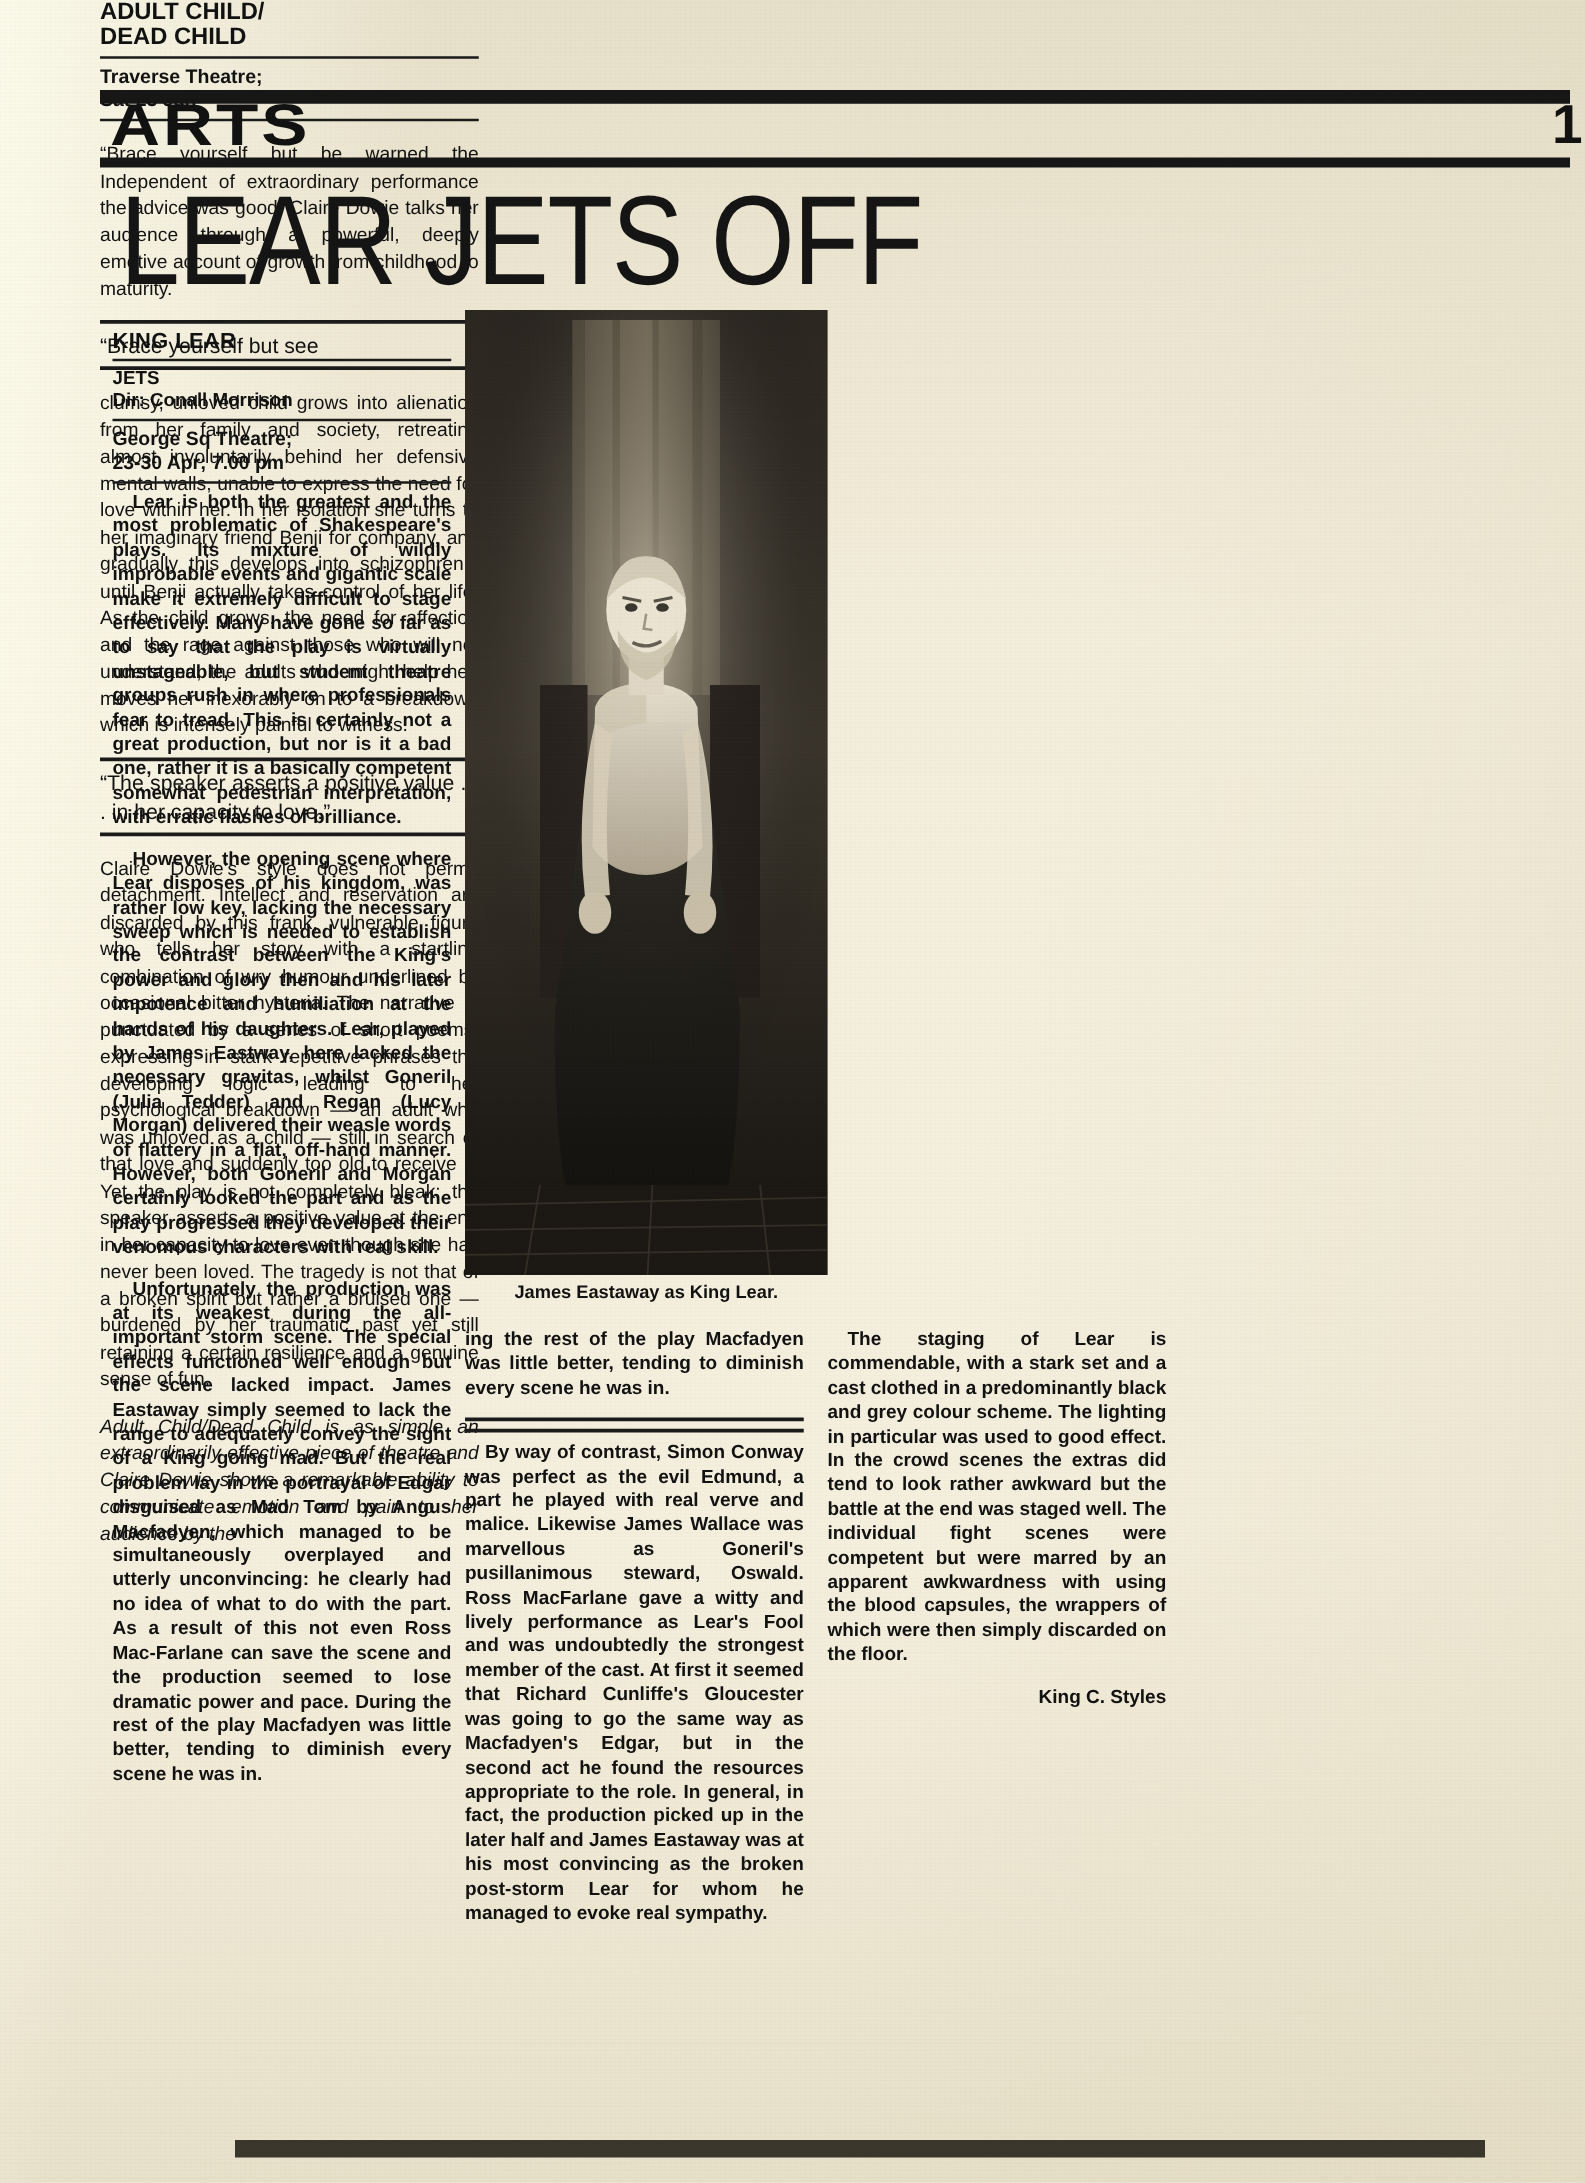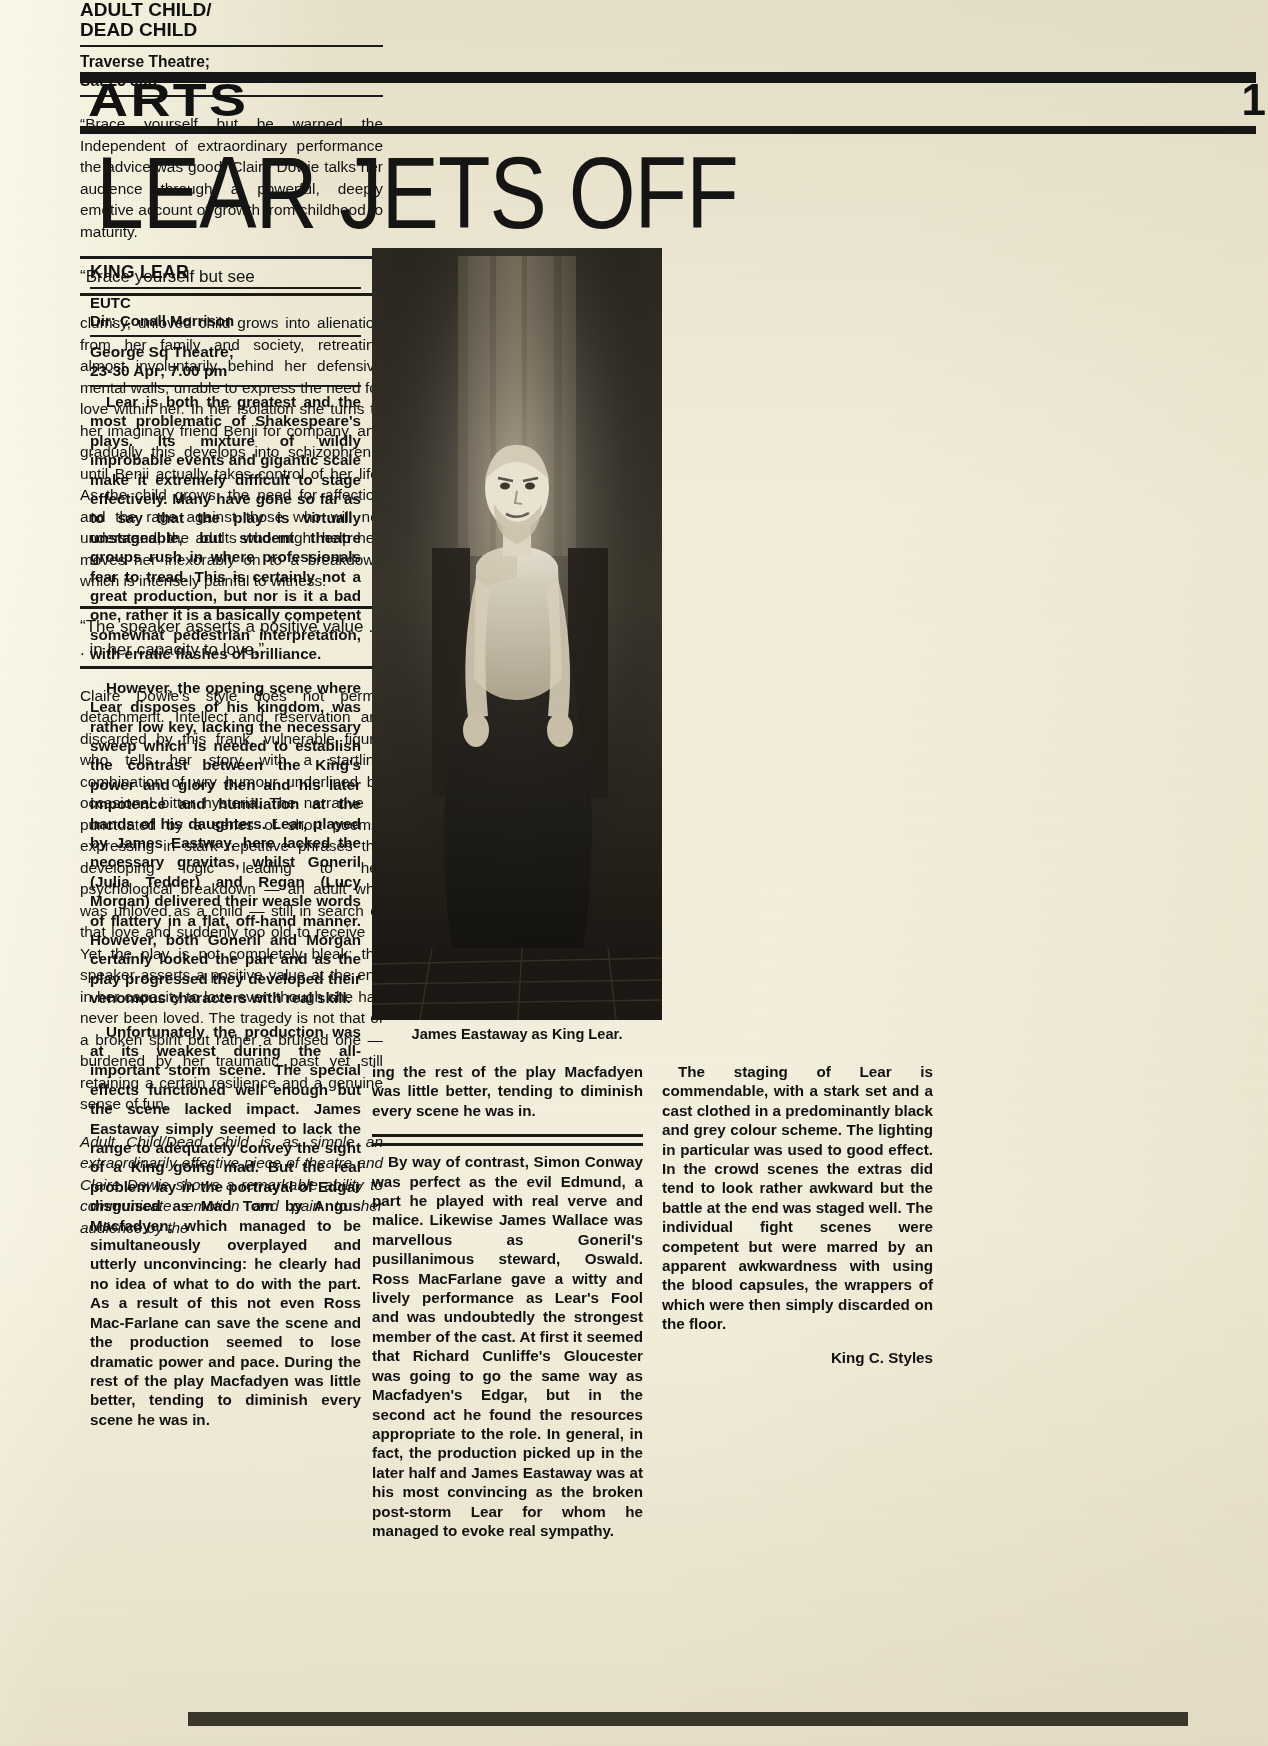--- a/index.html
+++ b/index.html
@@ -211,21 +211,21 @@
     <div class="rule-thick" id="masthead-rule-top"></div>
     <div class="rule-thick" id="masthead-rule-bot"></div>
     <div id="section-title">ARTS</div>
     <div id="page-number">1</div>
 
     <div id="headline">LEAR JETS OFF</div>
 
     <div class="col" id="col-left">
       <div class="kicker-title">KING LEAR</div>
       <hr class="hr-thin">
-      <div class="kicker-sub">EUTC</div>
+      <div class="kicker-sub">JETS</div>
       <div class="kicker-sub">Dir: Conall Morrison</div>
       <hr class="hr-thin">
       <div class="kicker-when">George Sq Theatre;</div>
       <div class="kicker-when">23-30 Apr; 7.00 pm</div>
       <hr class="hr-thin">
       <p>Lear is both the greatest and the most problematic of Shakespeare's plays. Its mixture of wildly improbable events and gigantic scale make it extremely difficult to stage effectively. Many have gone so far as to say that the play is virtually unstageable, but student theatre groups rush in where professionals fear to tread. This is certainly not a great production, but nor is it a bad one, rather it is a basically competent somewhat pedestrian interpretation, with erratic flashes of brilliance.</p>
       <p>However, the opening scene where Lear disposes of his kingdom, was rather low key, lacking the necessary sweep which is needed to establish the contrast between the King's power and glory then and his later impotence and humiliation at the hands of his daughters. Lear, played by James Eastway, here lacked the necessary gravitas, whilst Goneril (Julia Tedder) and Regan (Lucy Morgan) delivered their weasle words of flattery in a flat, off-hand manner. However, both Goneril and Morgan certainly looked the part and as the play progressed they developed their venomous characters with real skill.</p>
       <p>Unfortunately the production was at its weakest during the all-important storm scene. The special effects functioned well enough but the scene lacked impact. James Eastaway simply seemed to lack the range to adequately convey the sight of a King going mad. But the real problem lay in the portrayal of Edgar disguised as Mad Tom by Angus Macfadyen, which managed to be simultaneously overplayed and utterly unconvincing: he clearly had no idea of what to do with the part. As a result of this not even Ross Mac-Farlane can save the scene and the production seemed to lose dramatic power and pace. During the rest of the play Macfadyen was little better, tending to diminish every scene he was in.</p>
     </div>
 

